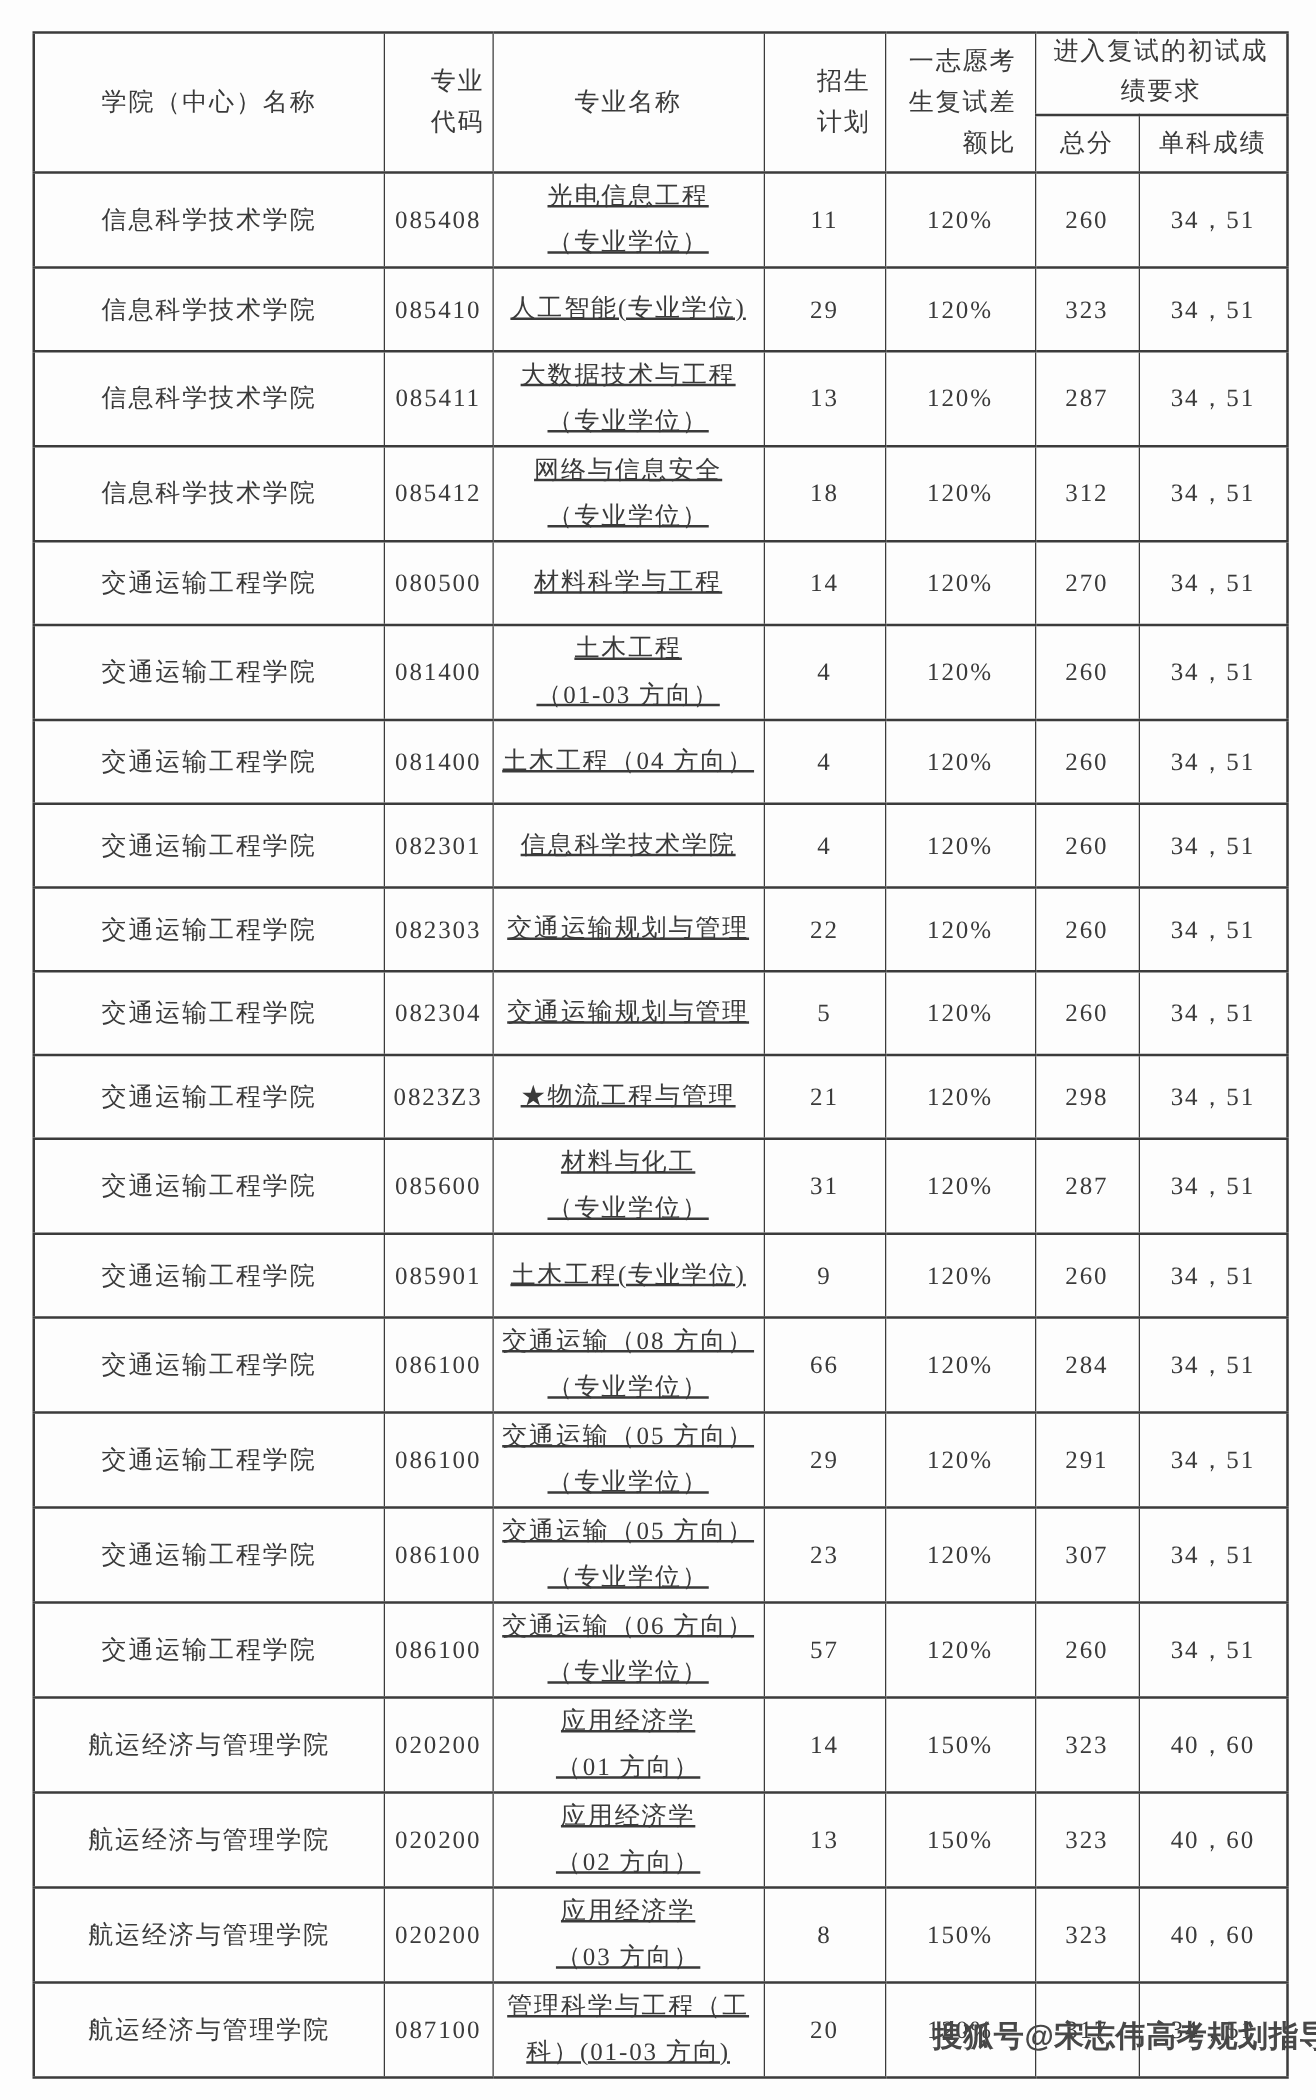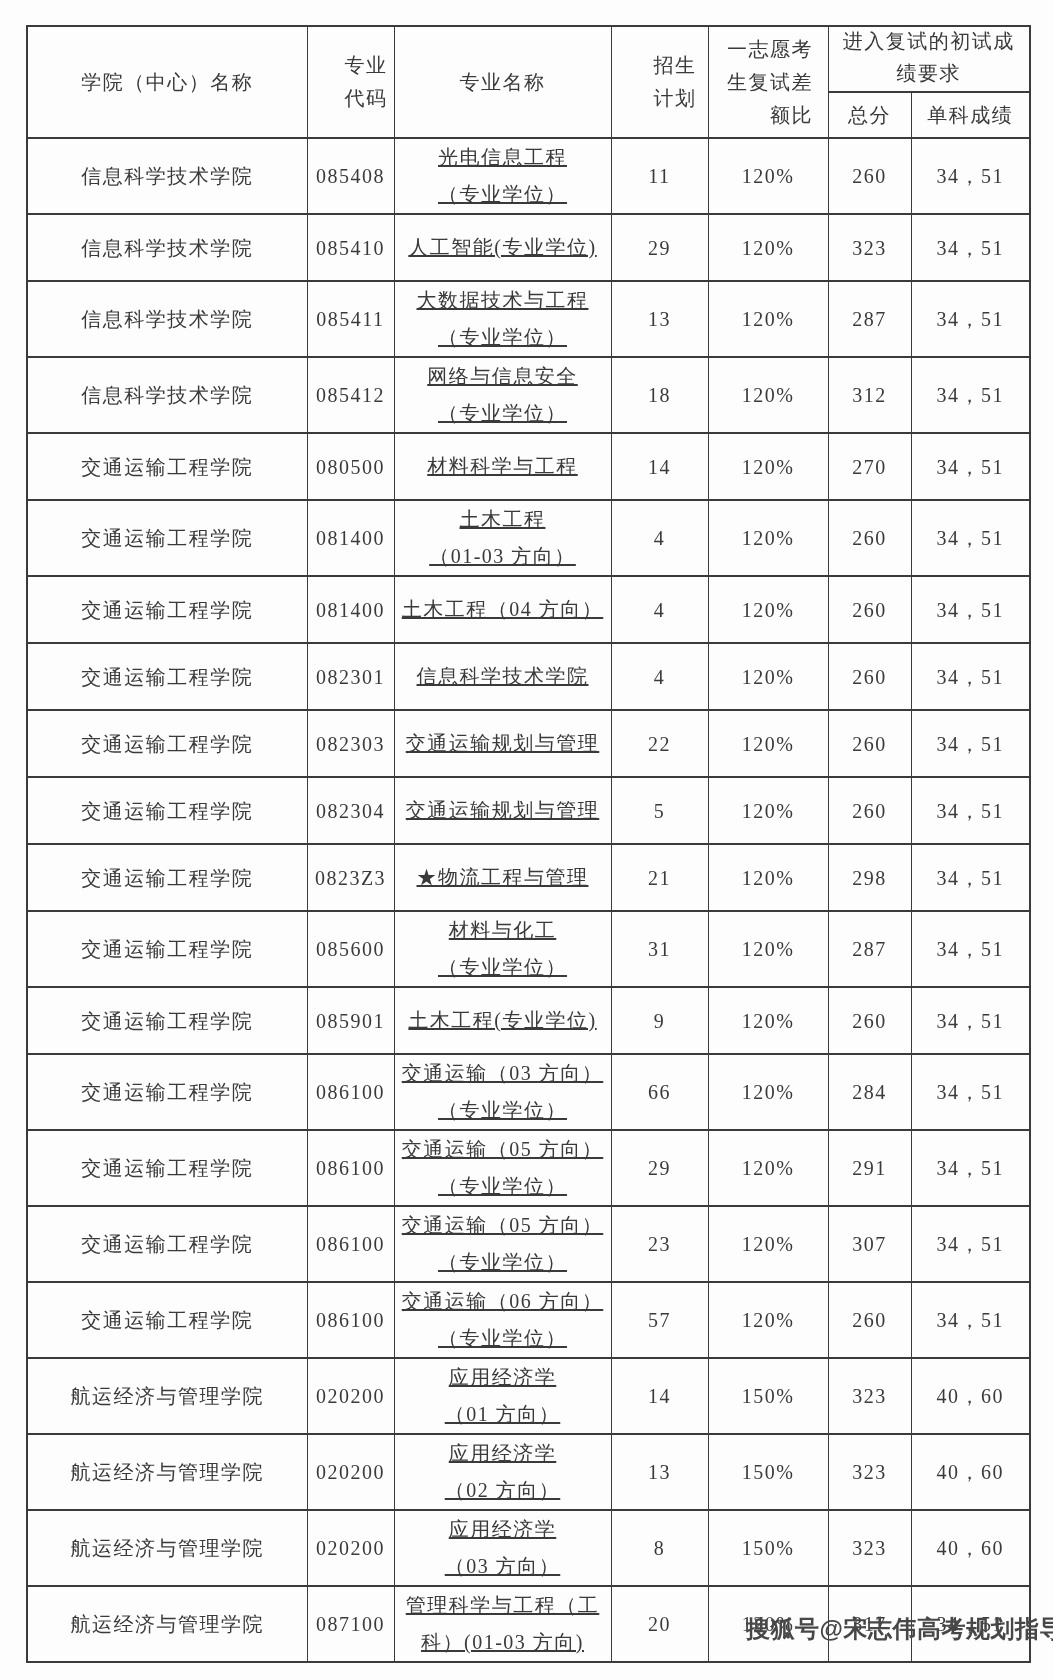--- a/index.html
+++ b/index.html
@@ -254,21 +254,21 @@
           </td>
     <td>9</td>
     <td>120%</td>
     <td>260</td>
     <td>34，51</td>
   </tr>
         <tr class="row-double">
     <td>交通运输工程学院</td>
     <td>086100</td>
     <td class="major-cell">
-            <div class="major-line">交通运输（03 方向）</div>
+            <div class="major-line">交通运输（08 方向）</div>
             <div class="major-line">（专业学位）</div>
           </td>
     <td>66</td>
     <td>120%</td>
     <td>284</td>
     <td>34，51</td>
   </tr>
         <tr class="row-double">
     <td>交通运输工程学院</td>
     <td>086100</td>

